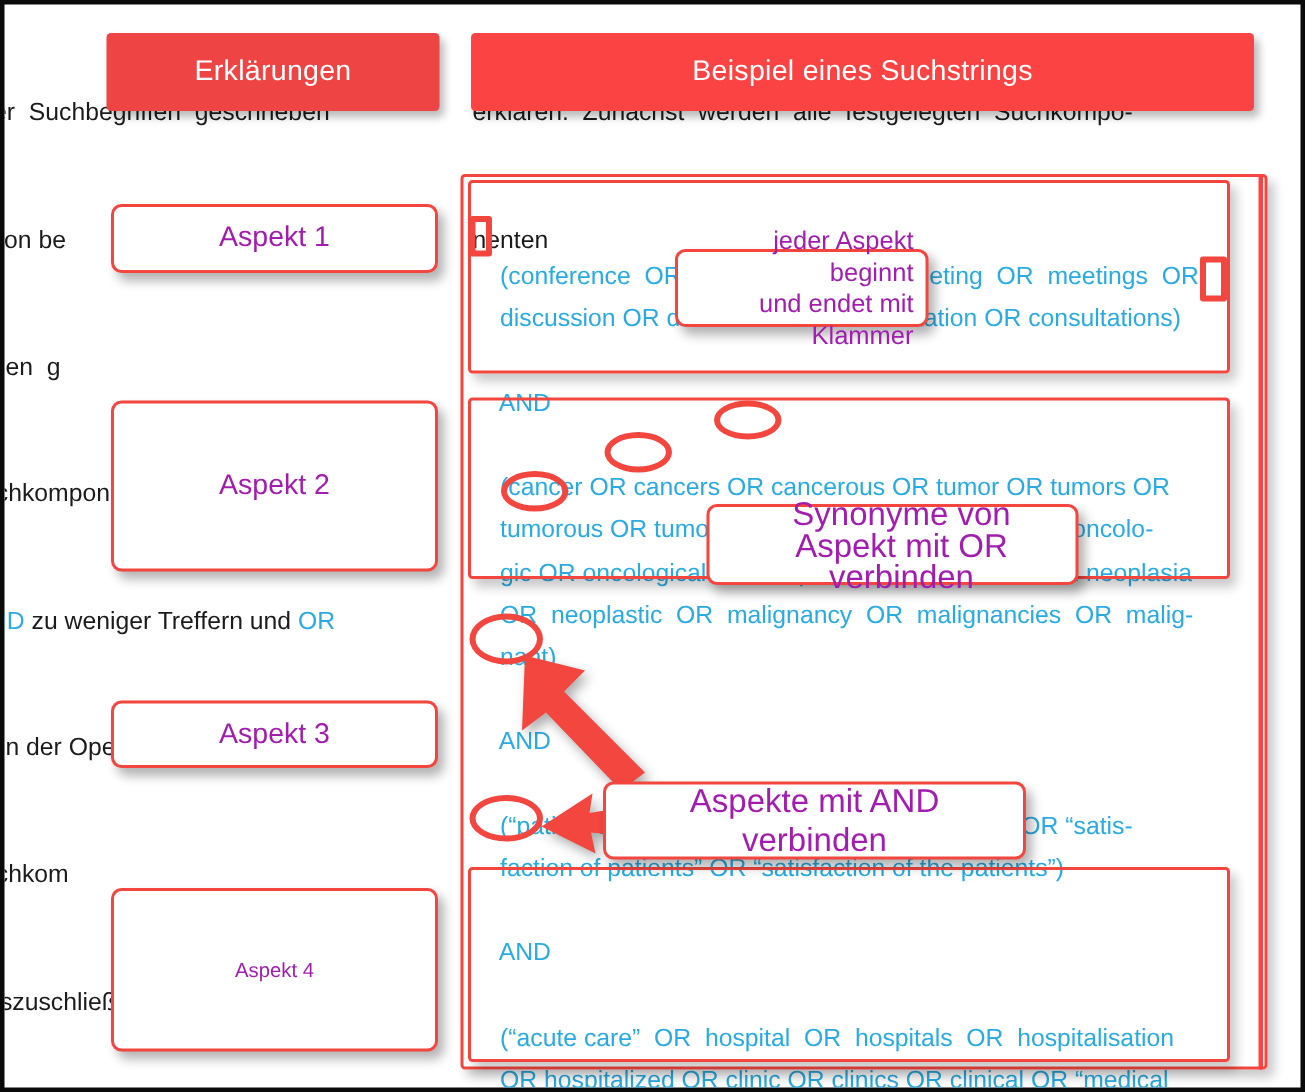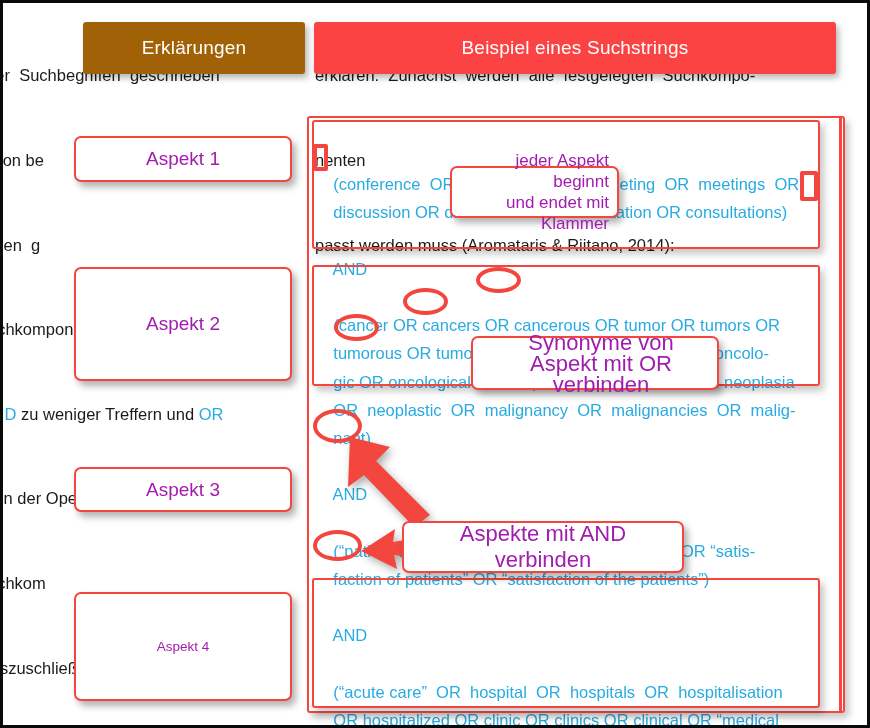--- a/index.html
+++ b/index.html
@@ -52,23 +52,23 @@
     display: flex;
     align-items: center;
     justify-content: center;
     color: #ffffff;
     font-size: 19px;
     letter-spacing: .2px;
     border-radius: 3px;
     box-shadow: 3px 4px 6px rgba(0,0,0,.28);
   }
   #chip-erklaerungen {
-    left: 80px; top: 19px;
+    left: 68px; top: 19px;
     width: 222px; height: 52px;
-    background: #a16207;
+    background: #ef4444;
   }
   #chip-beispiel {
     left: 311px; top: 19px;
     width: 522px; height: 52px;
     background: #fb4343;
     color: #ffffff;
   }
 
   
   .callout {
@@ -189,21 +189,20 @@
     
     
     
     
     
   </div>
 
   <div id="right-col" class="doc-col">
     <span class="ln">erklären.  Zunächst  werden  alle  festgelegten  Suchkompo-</span>
     <span class="ln">nenten</span>
-    <span class="ln">passt werden muss (Aromataris &amp; Riitano, 2014):</span>
   </div>
 
   <div style="position:absolute;left:312px;top:139px;width:510px;
               color:#29abe2;font-size:16.5px;line-height:28.2px;
               font-family:'Liberation Sans',sans-serif;white-space:pre;">
     <span class="ln">(conference  OR  conferences  OR  meeting  OR  meetings  OR</span>
     <span class="ln">discussion OR discussions OR consultation OR consultations)</span>
     <span class="ln">&nbsp;</span>
     <span class="ln">AND</span>
     <span class="ln">&nbsp;</span>

